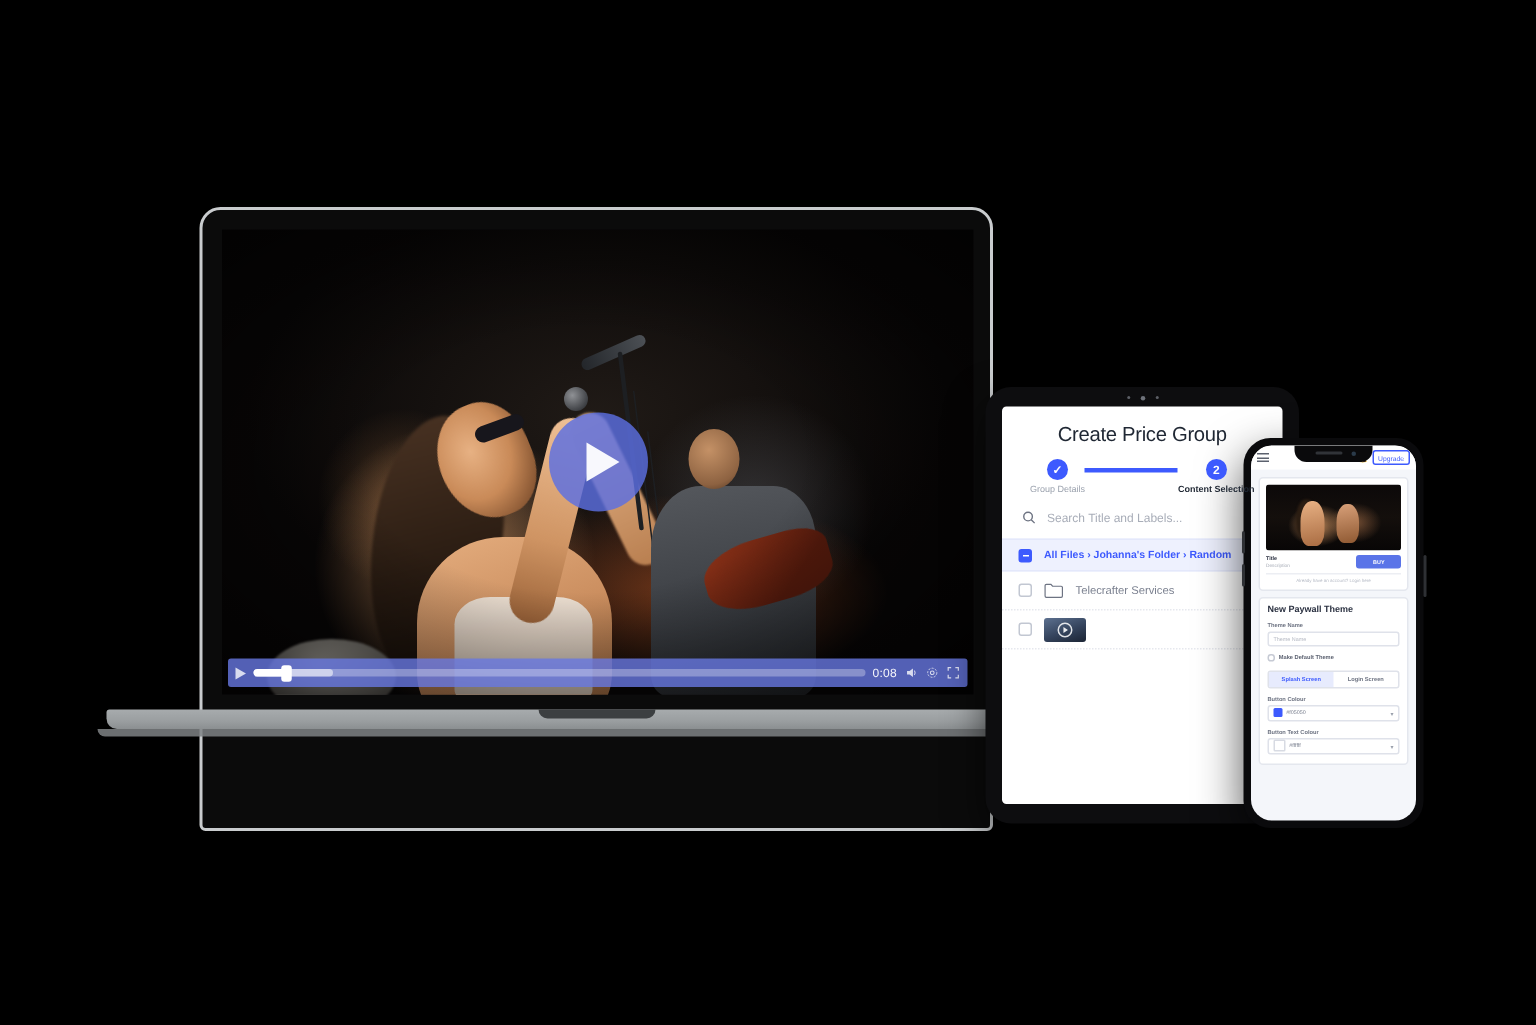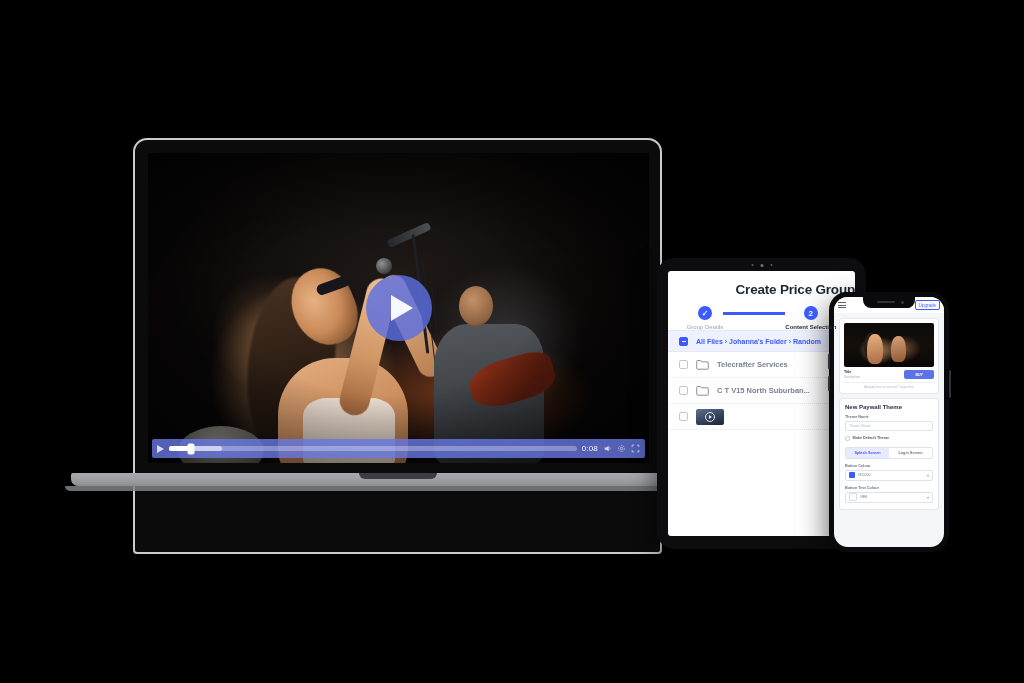--- a/index.html
+++ b/index.html
@@ -329,23 +329,23 @@
   .tablet-screen {
     position: absolute;
     left: 11px; top: 13px;
     width: 187px;
     height: 265px;
     background: #ffffff;
     border-radius: 3px;
     overflow: hidden;
   }
   .t-title {
-    text-align: right;
+    text-align: center;
     font-size: 13.5px;
-    font-weight: bold;
+    font-weight: normal;
     color: #1f2733;
     padding: 11px 0 0 0;
     letter-spacing: -.2px;
   }
   .stepper {
     display: flex;
     align-items: flex-start;
     justify-content: center;
     padding: 9px 16px 0 16px;
     position: relative;
@@ -448,21 +448,20 @@
     color: #3d5afe;
     white-space: nowrap;
     overflow: hidden;
   }
   .row-name {
     font-size: 7.5px;
     color: #7b8190;
     white-space: nowrap;
     overflow: hidden;
     text-overflow: ellipsis;
-    font-weight: bold;
   }
   .thumb {
     width: 28px; height: 16px;
     border-radius: 2px;
     flex: 0 0 auto;
     position: relative;
     overflow: hidden;
     background: linear-gradient(160deg,#5d7190 0%, #34435c 55%, #1b2434 100%);
   }
   .thumb.b {
@@ -807,41 +806,41 @@
           <div class="step-dot">✓</div>
           <div class="step-label">Group Details</div>
         </div>
         <div class="step-line"></div>
         <div class="step active">
           <div class="step-dot">2</div>
           <div class="step-label">Content Selection</div>
         </div>
       </div>
 
+      <div class="t-search">
+        <svg width="10" height="10" viewBox="0 0 16 16">
+          <circle cx="7" cy="7" r="4.6" stroke="#6d7382" stroke-width="1.5" fill="none"></circle>
+          <path d="M10.4 10.4L14 14" stroke="#6d7382" stroke-width="1.5"></path>
+        </svg>
+        <div class="t-search-ph">Search Title and Labels...</div>
+      </div>
 
       <div class="t-row breadcrumb">
         <div class="cb indet"></div>
         <div class="bc-text">All Files › Johanna's Folder › Random</div>
       </div>
 
       <div class="t-row">
         <div class="cb"></div>
         <svg width="13" height="11" viewBox="0 0 18 15">
           <path d="M1 3.2A1.2 1.2 0 012.2 2h4.2l1.5 1.8h7.9A1.2 1.2 0 0117 5v7.8a1.2 1.2 0 01-1.2 1.2H2.2A1.2 1.2 0 011 12.8z" stroke="#6d7382" stroke-width="1.1" fill="none"></path>
         </svg>
         <div class="row-name">Telecrafter Services</div>
       </div>
 
-      <div class="t-row">
-        <div class="cb"></div>
-        <svg width="13" height="11" viewBox="0 0 18 15">
-          <path d="M1 3.2A1.2 1.2 0 012.2 2h4.2l1.5 1.8h7.9A1.2 1.2 0 0117 5v7.8a1.2 1.2 0 01-1.2 1.2H2.2A1.2 1.2 0 011 12.8z" stroke="#6d7382" stroke-width="1.1" fill="none"></path>
-        </svg>
-        <div class="row-name">C T V15 North Suburban...</div>
-      </div>
 
 
 
       <div class="t-row">
         <div class="cb"></div>
         <div class="thumb"></div>
       </div>
 
     </div>
   </div>

